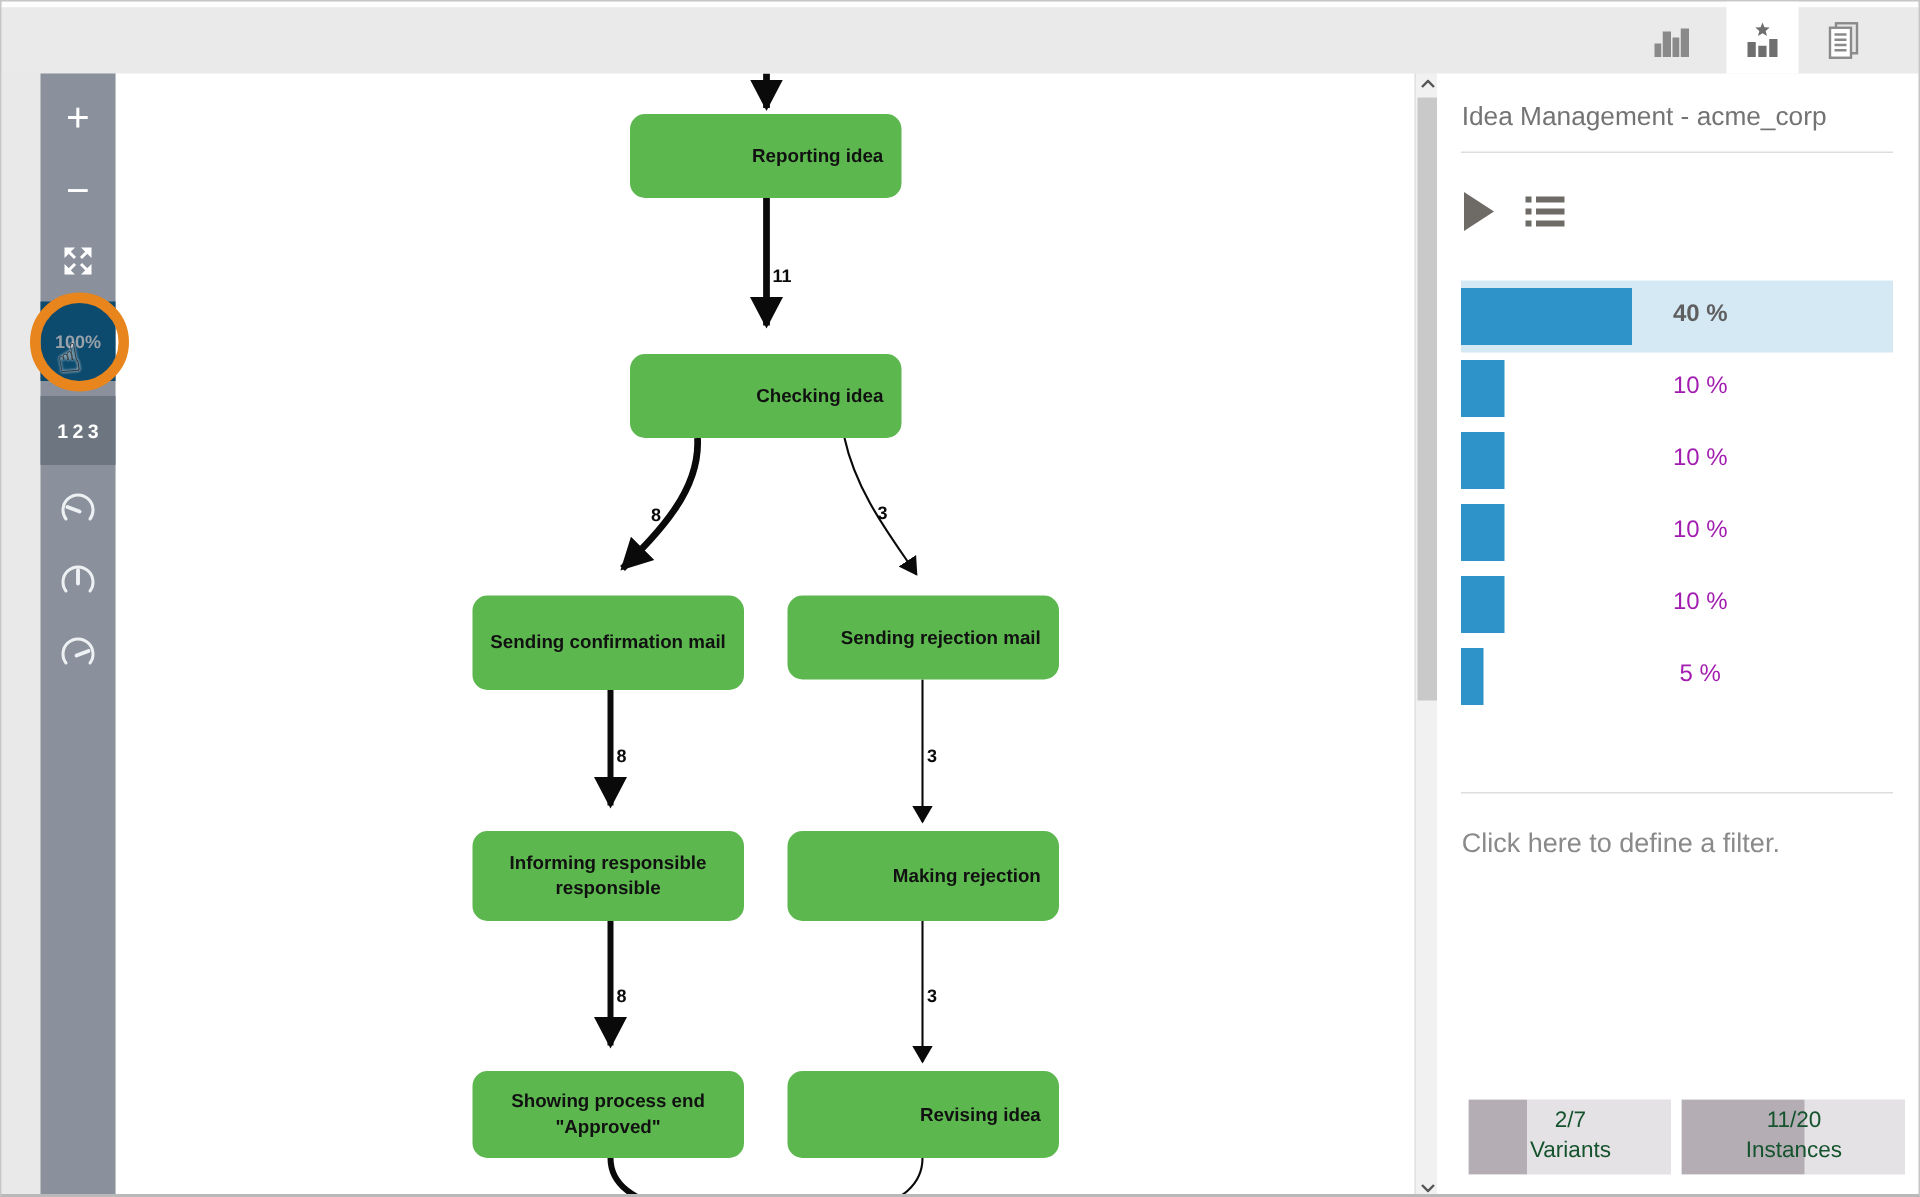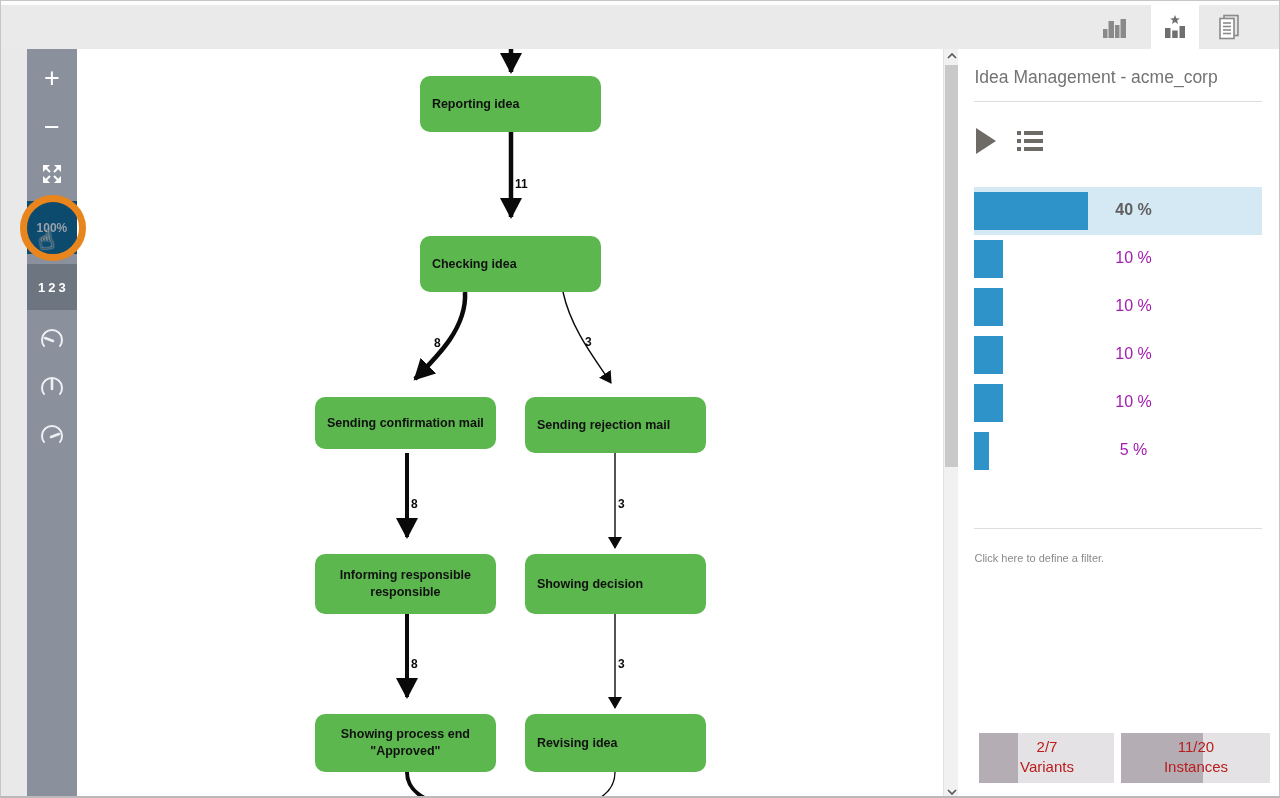--- a/index.html
+++ b/index.html
@@ -31,26 +31,26 @@
   .ring { position:absolute; left:-7px; top:146px; width:66px; height:66px;
           border:7px solid #e8851c; border-radius:50%; z-index:6; pointer-events:none; }
   .hand { position:absolute; left:11px; top:176px; z-index:7; font-size:26px; color:#222;
           text-shadow:0 0 2px #fff, 0 0 2px #fff; transform:rotate(-10deg); pointer-events:none;
           font-family:"DejaVu Sans", sans-serif; }
 
   
   .canvas { position:relative; width:867px; background:#fff; overflow:hidden; }
   .edges { position:absolute; left:0; top:0; }
   .node { position:absolute; width:181px; background:#5cb84e; border-radius:10px;
-          display:flex; align-items:center; justify-content:flex-start; text-align:center;
+          display:flex; align-items:center; justify-content:flex-end; text-align:center;
           font-size:12.5px; font-weight:700; color:#111; padding:4px 12px; line-height:1.35;
           cursor:pointer; }
   .n0 { left:343px; top:27px;  height:56px; }
   .n1 { left:343px; top:187px; height:56px; }
-  .n2 { left:238px; top:348px; height:52px; }
+  .n2 { left:238px; top:348px; height:63px; }
   .n3 { left:448px; top:348px; height:56px; }
   .n4 { left:238px; top:505px; height:60px; }
   .n5 { left:448px; top:505px; height:60px; }
   .n6 { left:238px; top:665px; height:58px; }
   .n7 { left:448px; top:665px; height:58px; }
   .edge-label { font-size:12px; font-weight:700; fill:#0a0a0a; font-family:"Liberation Sans",sans-serif; }
 
   
   .vscroll { position:relative; width:16px; background:#f1f1f1; border-left:1px solid #e2e2e2; }
   .vs-arrow { position:absolute; left:0; width:16px; height:14px; display:flex;
@@ -66,26 +66,26 @@
   .p-hr2 { position:absolute; top:479px; left:16px; width:288px; border-top:1px solid #ddd; }
   .p-icons { position:absolute; top:78px; left:16px; display:flex; gap:18px; align-items:center; }
   .p-icons > div { cursor:pointer; }
   .p-variants { position:absolute; top:122px; left:16px; width:288px; }
   .variant-row { position:relative; height:48px; cursor:pointer; }
   .variant-row.selected { background:#d5e9f5;margin-top:16px; }
   .vbar { position:absolute; left:0; top:5px; height:38px; background:#2d93c8; }
   .vlabel { position:absolute; left:127px; top:14px; width:64px; text-align:center;
             font-size:16px; color:#a21caf; }
   .variant-row.selected .vlabel { font-weight:700; color:#5f5f5f; }
-  .p-filter { position:absolute; top:503px; left:16px; font-size:11px; color:#8a8a8a; cursor:pointer; }
+  .p-filter { position:absolute; top:503px; left:16px; font-size:18px; color:#8a8a8a; cursor:pointer; }
   .p-stats { position:absolute; top:684px; left:21px; display:flex; gap:7px; }
   .stat-box { position:relative; height:50px; background:#e4e2e4; overflow:hidden; cursor:pointer; }
   .stat-box.s0 { width:135px; } .stat-box.s1 { width:149px; }
   .stat-fill { position:absolute; left:0; top:0; bottom:0; background:#b4adb4; }
-  .stat-text { position:relative; text-align:center; font-size:15px; color:#b91c1c;
+  .stat-text { position:relative; text-align:center; font-size:15px; color:#14532d;
                line-height:1.32; padding-top:4px; }
 </style>
 </head>
 <body>
 
 <div class="app">
   <div class="top-white"></div>
 
   <div class="topbar">
     <div class="tab t1">
@@ -211,21 +211,21 @@
       <div class="node n2">
           <span>Sending confirmation mail</span>
         </div>
       <div class="node n3">
           <span>Sending rejection mail</span>
         </div>
       <div class="node n4">
           <span>Informing responsible responsible</span>
         </div>
       <div class="node n5">
-          <span>Showing decision</span>
+          <span>Making rejection</span>
         </div>
       <div class="node n6">
           <span>Showing process end "Approved"</span>
         </div>
       <div class="node n7">
           <span>Revising idea</span>
         </div>
     </div>
 
     <div class="vscroll">

